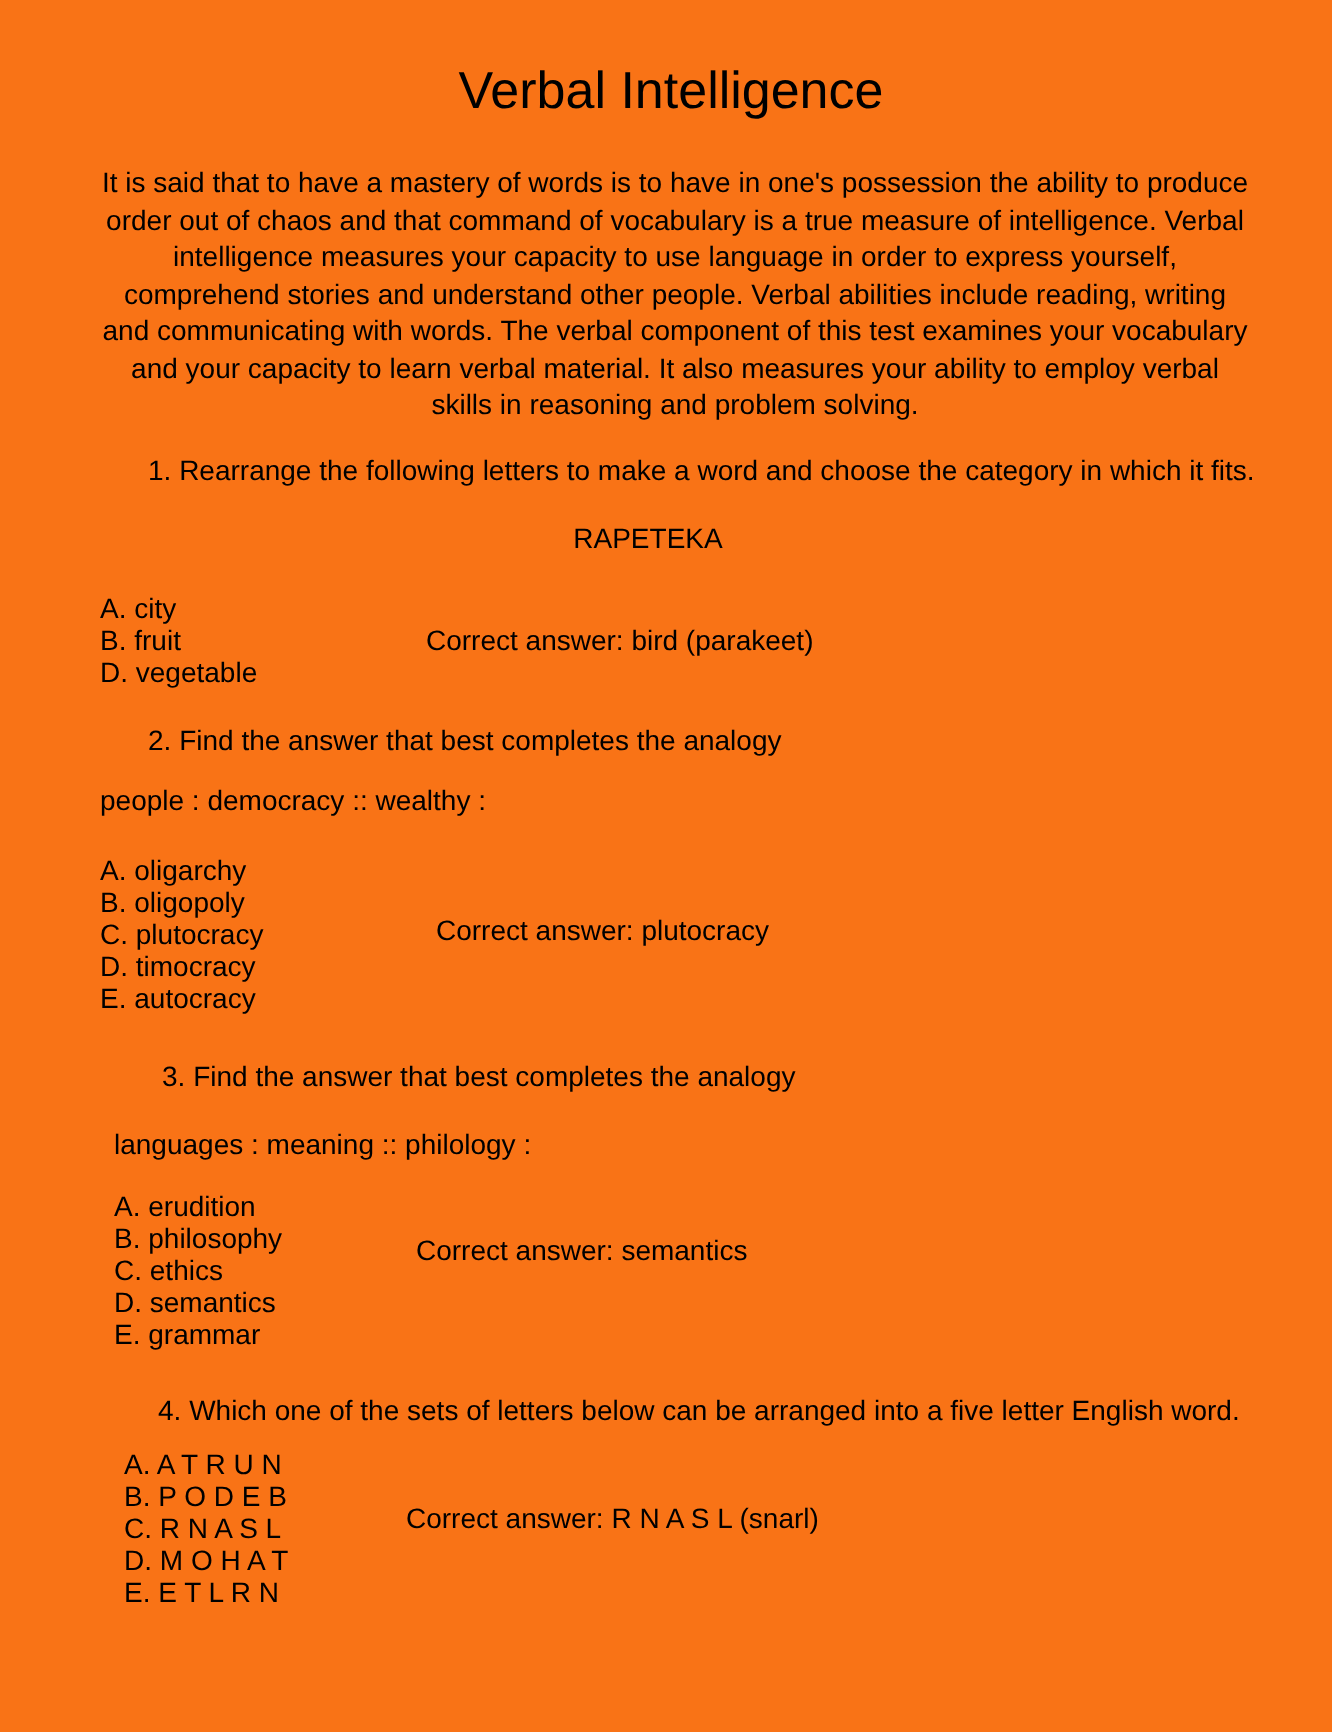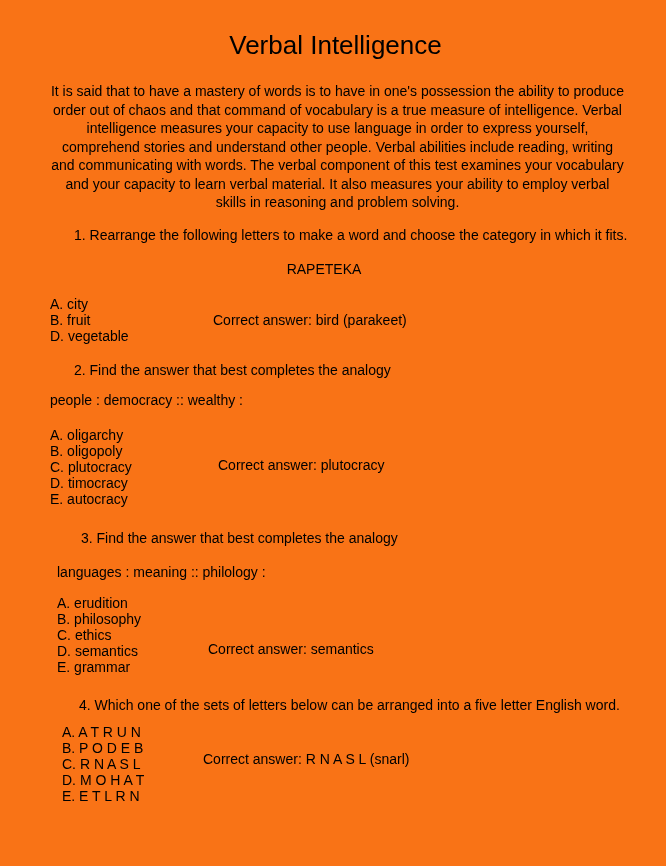--- a/index.html
+++ b/index.html
@@ -64,21 +64,21 @@
   .q1 .correct { left: 163px; top: 16px; }
   
   .q2 { margin-top: 18px; }
   .q2 .analogy { margin-top: 14px; }
   .q2 .options { margin-top: 19px; }
   .q2 .correct { left: 168px; top: 20px; margin-top: 10px; }
   
   .q3 { margin-top: 23px; padding-left: 7px; }
   .q3 .analogy { margin-top: 18px; }
   .q3 .options { margin-top: 15px; }
-  .q3 .correct { left: 151px; top: 46px; }
+  .q3 .correct { left: 151px; top: 22px; }
   
   .q4 { margin-top: 22px; padding-left: 5px; }
   .q4 .options { margin-top: 11px; padding-left: 7px; }
   .q4 .correct { left: 148px; top: 27px; }
 </style>
 </head>
 <body>
 
 <div class="page">
 

